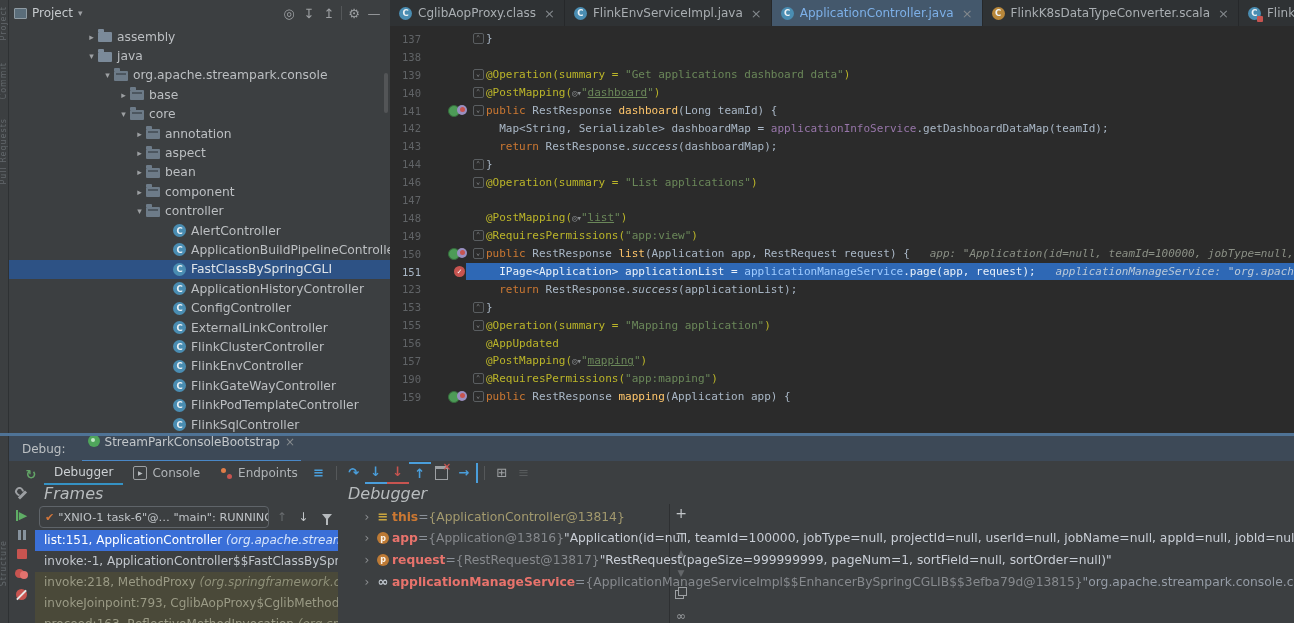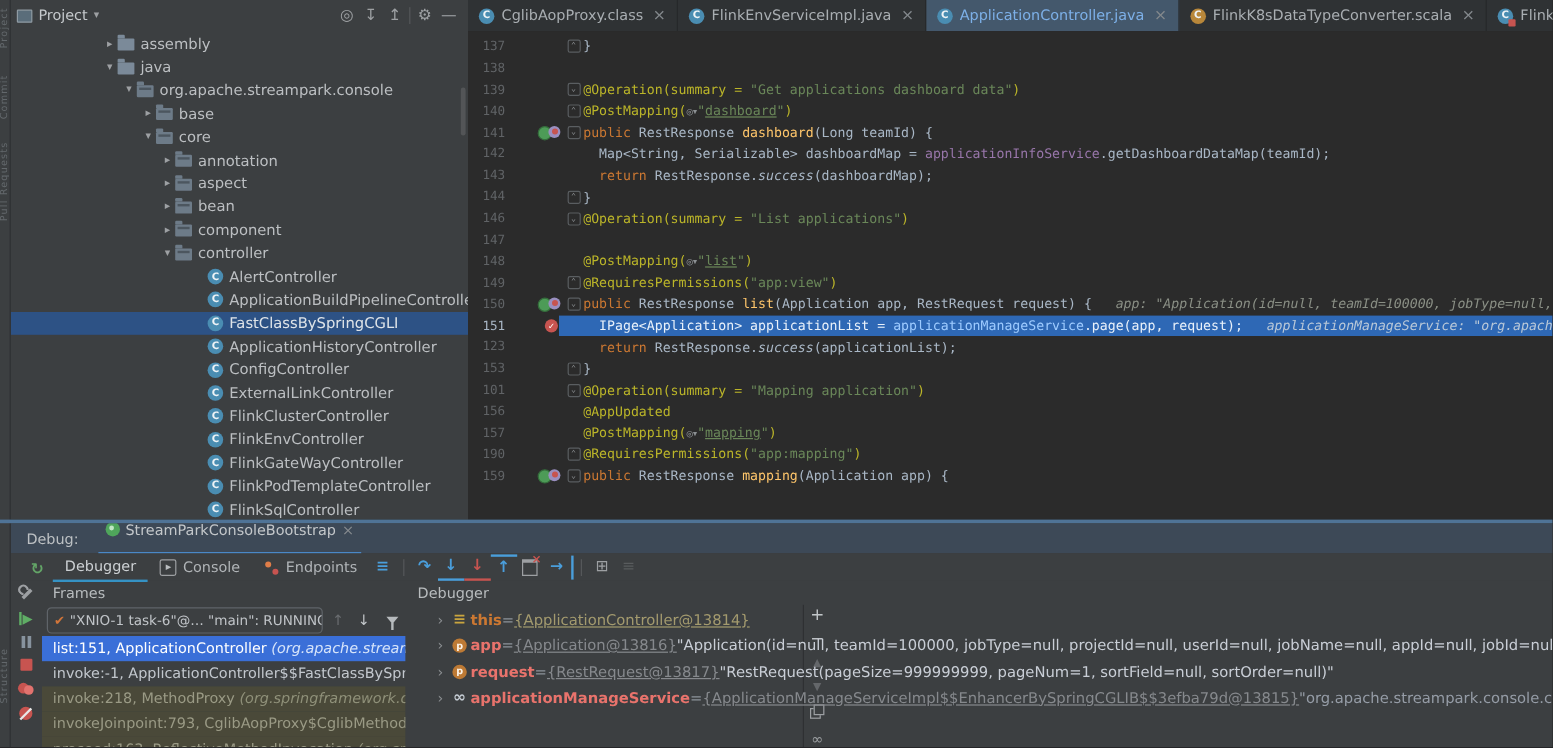--- a/index.html
+++ b/index.html
@@ -108,21 +108,21 @@
   .i-funnel{width:0;height:0;border-left:5px solid transparent;border-right:5px solid transparent;border-top:6px solid #b6babd;position:relative;}
   .i-funnel::after{content:"";position:absolute;left:-1px;top:-1px;width:2px;height:6px;background:#b6babd;}
   .i-copy{position:relative;width:12px;height:12px;}
   .i-copy::before{content:"";position:absolute;left:0;top:3px;width:7px;height:7px;border:1px solid #9da0a3;}
   .i-copy::after{content:"";position:absolute;left:3px;top:0;width:7px;height:7px;border:1px solid #9da0a3;background:#3c3f41;}
   .i-dropframe{position:relative;width:11px;height:10px;border:1px solid #9da0a3;border-top-width:3px;}
   .i-dropframe::after{content:"×";position:absolute;right:-4px;top:-8px;color:#c75450;font-size:10px;font-weight:bold;}
   .dbg-body{position:absolute;left:0;top:48px;right:0;bottom:0;}
   .dbg-left{position:absolute;left:0;top:0;width:27px;bottom:0;display:flex;flex-direction:column;align-items:center;padding-top:4px;gap:9px;}
   .frames-pane{position:absolute;left:27px;top:0;width:303px;bottom:0;overflow:hidden;}
-  .pane-header{height:20px;line-height:20px;padding-left:9px;color:#b8bcbe;font-size:12px;}
+  .pane-header{height:20px;line-height:20px;padding-left:9px;color:#b8bcbe;font-size:16px;font-style:italic;}
   .thread-row{height:26px;display:flex;align-items:center;gap:4px;padding-left:4px;}
   .thread-dd{width:224px;height:20px;border:1px solid #5f6469;border-radius:4px;display:flex;align-items:center;gap:4px;padding:0 5px;
              color:#c0c4c8;font-size:11.3px;white-space:nowrap;overflow:hidden;}
   .chk{color:#d1753a;font-weight:bold;font-size:11px;}
   .th-ic{width:18px;text-align:center;font-size:12px;}
   .frame-list{position:absolute;left:0;top:46px;right:0;bottom:0;}
   .frame-row{height:21px;line-height:21px;padding-left:9px;white-space:nowrap;overflow:hidden;color:#c2c7cd;font-size:12px;}
   .frame-row .pkg{font-style:italic;color:#8f949b;}
   .frame-row.sel{background:#3a6fd8;color:#ffffff;}
   .frame-row.sel .pkg{color:#d6e4fa;}
@@ -138,21 +138,21 @@
   .var-row{height:21.6px;display:flex;align-items:center;white-space:nowrap;overflow:hidden;font-size:12.3px;}
   .vr-chev{width:14px;text-align:center;color:#8b8e91;font-size:12px;flex:none;}
   .vr-ic{width:18px;flex:none;display:inline-flex;justify-content:center;align-items:center;}
   .i-this{color:#c9a53f;font-weight:bold;font-size:13px;}
   .i-param{width:12px;height:12px;border-radius:50%;background:#bd7a35;color:#fbf3e8;font-size:8px;font-weight:bold;
            display:inline-flex;align-items:center;justify-content:center;}
   .i-inf{color:#c3cad1;font-size:13px;font-weight:bold;}
   .vname{font-weight:bold;color:#e8736c;}
   .vname.this{color:#cc7832;}
   .veq{color:#8b9199;}
-  .vref{color:#86898d;text-decoration:underline;}
+  .vref{color:#86898d;}
   .vref.olive{color:#a39a6e;}
   .vstr{color:#c9ced6;}
   .vstr.dim{color:#959ca6;}
 </style>
 </head>
 <body>
 
 <div id="app">
   <div class="tool-strip" id="toolstrip">
       <span class="strip-label" style="top: 6px;">Project</span>
@@ -322,21 +322,21 @@
       <div class="code-row"><span class="ln">143</span><span class="gicons"></span><span class="foldc"></span><span class="ctext"><span class="c-kw">  return </span><span class="c-def">RestResponse.</span><span class="c-ital">success</span><span class="c-def">(dashboardMap);</span></span></div>
       <div class="code-row"><span class="ln">144</span><span class="gicons"></span><span class="foldc"><span class="fold">⌃</span></span><span class="ctext"><span class="c-def">}</span></span></div>
       <div class="code-row"><span class="ln">146</span><span class="gicons"></span><span class="foldc"><span class="fold">⌄</span></span><span class="ctext"><span class="c-ann">@Operation(summary = </span><span class="c-str">"List applications"</span><span class="c-ann">)</span></span></div>
       <div class="code-row"><span class="ln">147</span><span class="gicons"></span><span class="foldc"></span></div>
       <div class="code-row"><span class="ln">148</span><span class="gicons"></span><span class="foldc"></span><span class="ctext"><span class="c-ann">@PostMapping(</span><span class="pm-ic">◎▾</span><span class="c-str">"</span><span class="c-strU">list</span><span class="c-str">"</span><span class="c-ann">)</span></span></div>
       <div class="code-row"><span class="ln">149</span><span class="gicons"></span><span class="foldc"><span class="fold">⌃</span></span><span class="ctext"><span class="c-ann">@RequiresPermissions(</span><span class="c-str">"app:view"</span><span class="c-ann">)</span></span></div>
       <div class="code-row"><span class="ln">150</span><span class="gicons"><span class="ep-pair"><span class="ep-g"></span><span class="ep-p"></span></span></span><span class="foldc"><span class="fold">⌄</span></span><span class="ctext"><span class="c-kw">public </span><span class="c-def">RestResponse </span><span class="c-mth">list</span><span class="c-def">(Application app, RestRequest request) {</span><span class="c-hint">   app: "Application(id=null, teamId=100000, jobType=null, pro</span></span></div>
       <div class="code-row exec"><span class="ln">151</span><span class="gicons"><span class="bp">✓</span></span><span class="foldc"></span><span class="ctext"><span class="c-def">  IPage&lt;Application&gt; applicationList = </span><span class="c-fld">applicationManageService</span><span class="c-def">.page(app, request);</span><span class="c-hint">   applicationManageService: "org.apache.st</span></span></div>
       <div class="code-row"><span class="ln">123</span><span class="gicons"></span><span class="foldc"></span><span class="ctext"><span class="c-kw">  return </span><span class="c-def">RestResponse.</span><span class="c-ital">success</span><span class="c-def">(applicationList);</span></span></div>
       <div class="code-row"><span class="ln">153</span><span class="gicons"></span><span class="foldc"><span class="fold">⌃</span></span><span class="ctext"><span class="c-def">}</span></span></div>
-      <div class="code-row"><span class="ln">101</span><span class="gicons"></span><span class="foldc"><span class="fold">⌄</span></span><span class="ctext"><span class="c-ann">@Operation(summary = </span><span class="c-str">"Mapping application"</span><span class="c-ann">)</span></span></div>
+      <div class="code-row"><span class="ln">155</span><span class="gicons"></span><span class="foldc"><span class="fold">⌄</span></span><span class="ctext"><span class="c-ann">@Operation(summary = </span><span class="c-str">"Mapping application"</span><span class="c-ann">)</span></span></div>
       <div class="code-row"><span class="ln">156</span><span class="gicons"></span><span class="foldc"></span><span class="ctext"><span class="c-ann">@AppUpdated</span></span></div>
       <div class="code-row"><span class="ln">157</span><span class="gicons"></span><span class="foldc"></span><span class="ctext"><span class="c-ann">@PostMapping(</span><span class="pm-ic">◎▾</span><span class="c-str">"</span><span class="c-strU">mapping</span><span class="c-str">"</span><span class="c-ann">)</span></span></div>
       <div class="code-row"><span class="ln">190</span><span class="gicons"></span><span class="foldc"><span class="fold">⌃</span></span><span class="ctext"><span class="c-ann">@RequiresPermissions(</span><span class="c-str">"app:mapping"</span><span class="c-ann">)</span></span></div>
       <div class="code-row"><span class="ln">159</span><span class="gicons"><span class="ep-pair"><span class="ep-g"></span><span class="ep-p"></span></span></span><span class="foldc"><span class="fold">⌄</span></span><span class="ctext"><span class="c-kw">public </span><span class="c-def">RestResponse </span><span class="c-mth">mapping</span><span class="c-def">(Application app) {</span></span></div>
     </div>
   <div class="splitter"></div>
 
   <div class="debug">
     <div class="dbg-header">
       <span class="dbg-label">Debug:</span>

